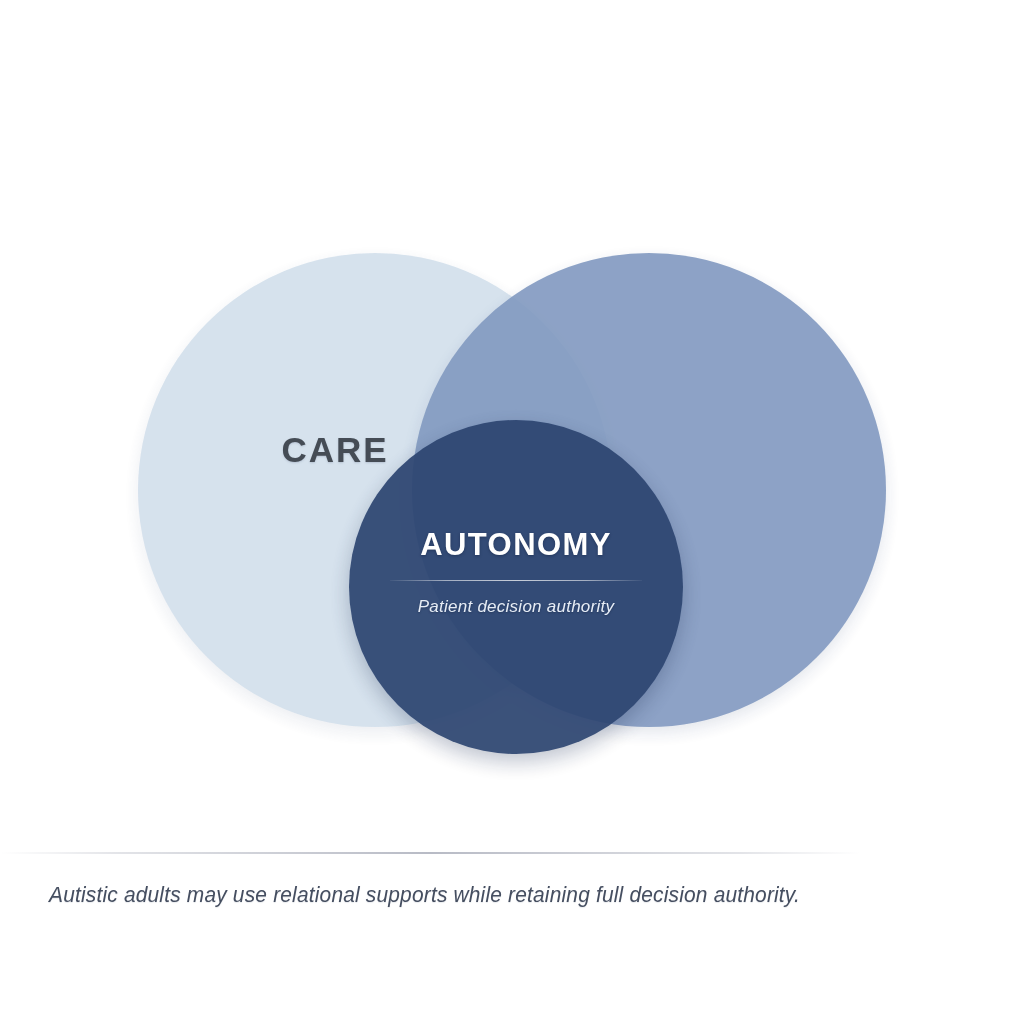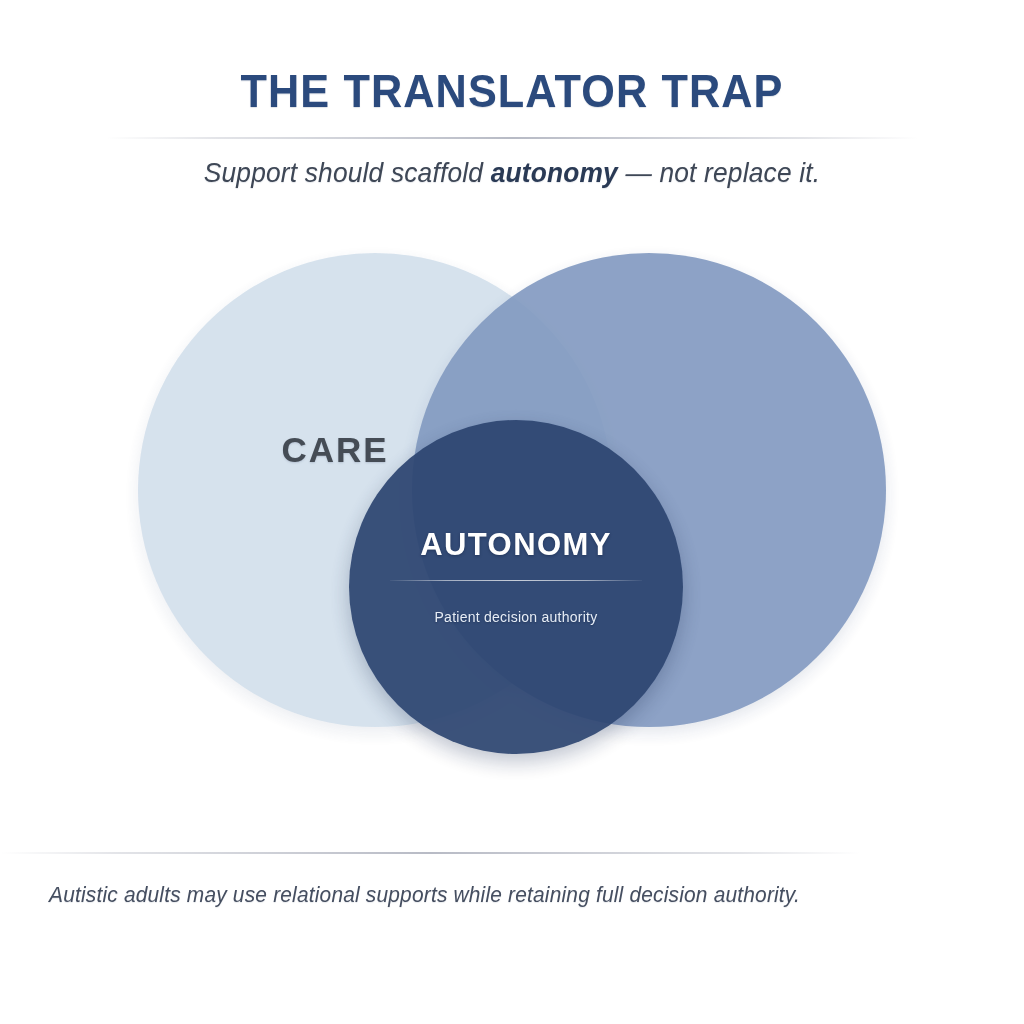--- a/index.html
+++ b/index.html
@@ -154,22 +154,23 @@
     width: 252px;
     margin: 18px auto 0 auto;
     background: linear-gradient(to right,
         rgba(255, 255, 255, 0.05) 0%,
         rgba(255, 255, 255, 0.55) 22%,
         rgba(255, 255, 255, 0.72) 50%,
         rgba(255, 255, 255, 0.55) 78%,
         rgba(255, 255, 255, 0.05) 100%);
   }
   .label-autonomy-sub {
-    margin-top: 28px;
-    font-size: 14px;
+    margin-top: 16px;
+    font-size: 17px;
+    font-style: italic;
     color: #e7edf6;
     letter-spacing: 0.25px;
     text-shadow: 0 1px 2px rgba(18, 32, 60, 0.40);
   }
 
   
   .footer {
     position: absolute;
     left: 0;
     top: 852px;
@@ -189,25 +190,20 @@
     transform: scaleX(0.95);
     letter-spacing: 0.2px;
     text-shadow: 0 1px 1px rgba(150, 158, 175, 0.22);
   }
 </style>
 </head>
 <body>
 
 <div class="poster">
 
-  <div class="header">
-    <h1 class="title">THE TRANSLATOR TRAP</h1>
-    <div class="rule"></div>
-    <p class="subtitle"><span>Support should scaffold </span><b>autonomy</b><span> — not replace it.</span></p>
-  </div>
 
   <div class="venn">
 
     <div class="circle circle-care"></div>
     <div class="circle circle-support"></div>
     <div class="circle circle-autonomy"></div>
 
     <div class="label label-care">CARE</div>
 
     <div class="autonomy-block">

